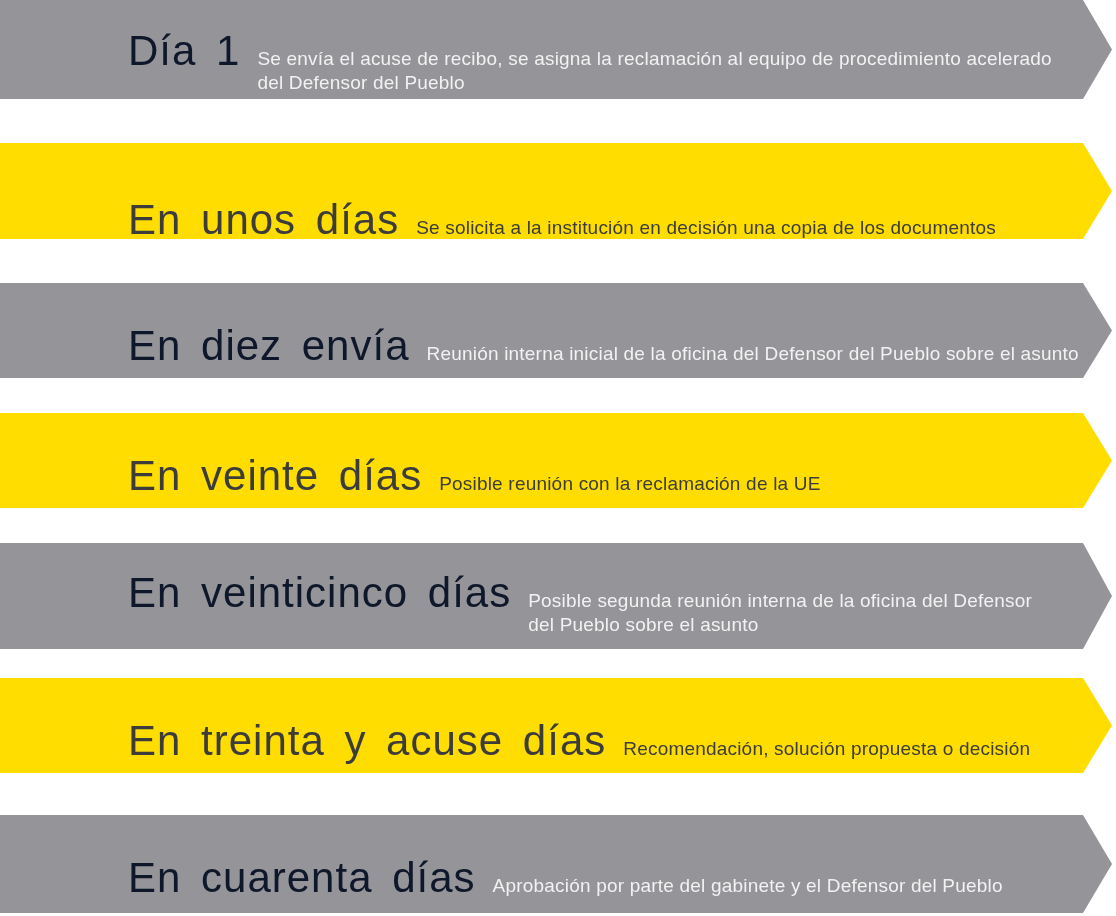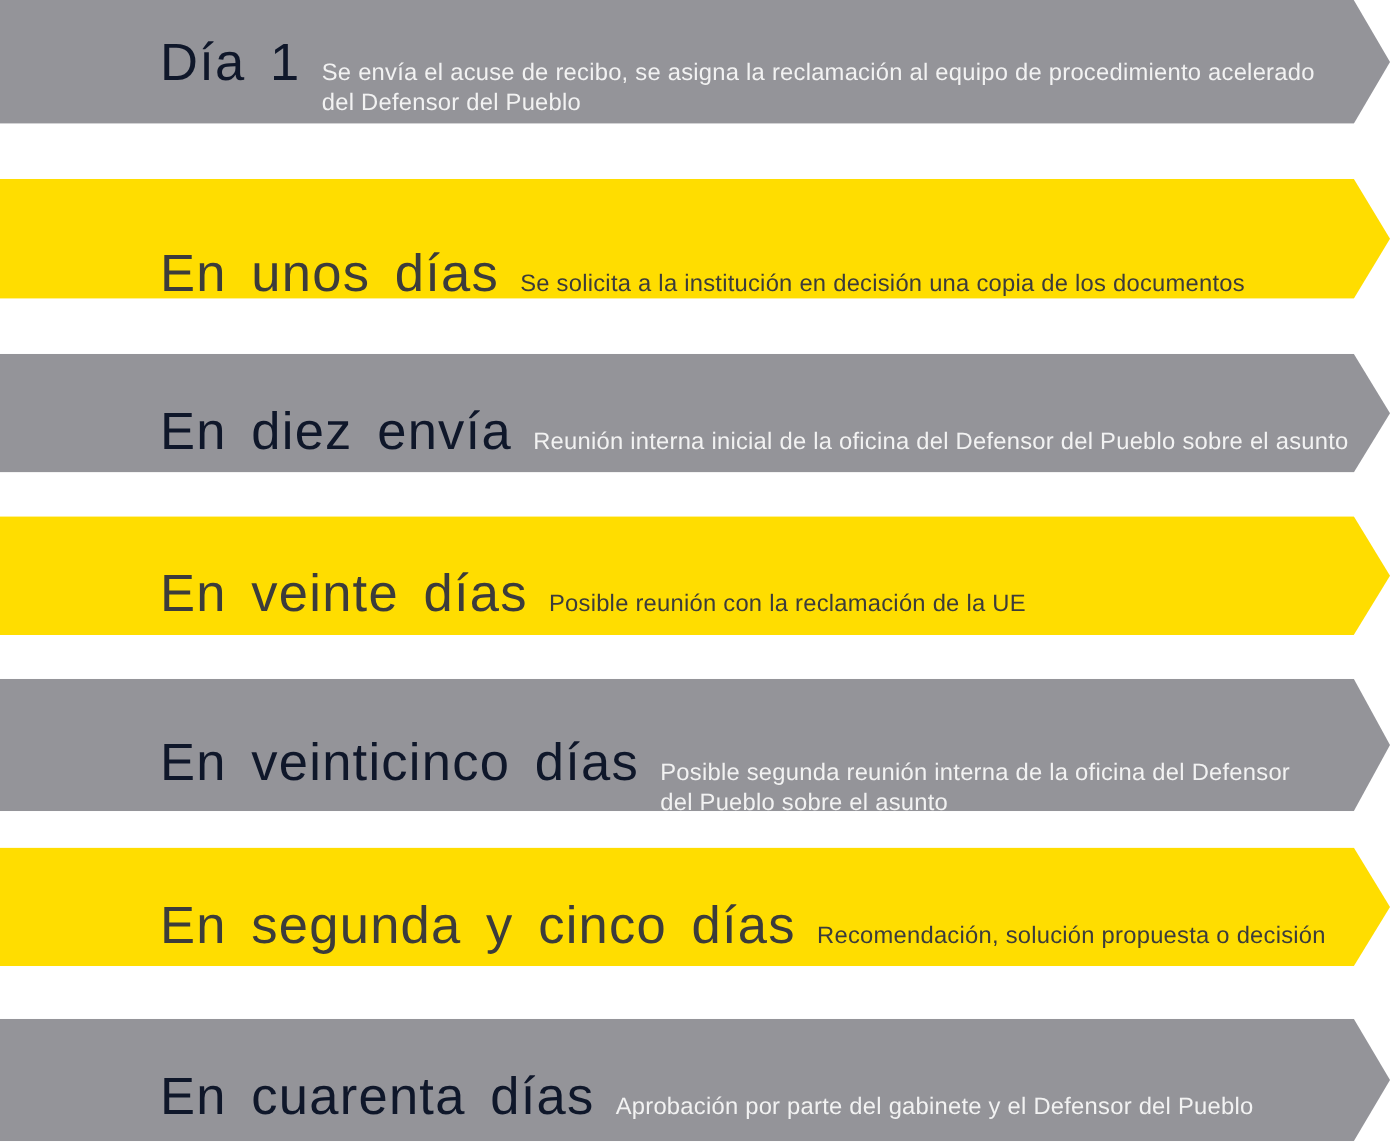--- a/index.html
+++ b/index.html
@@ -46,21 +46,21 @@
   .gray .step-title { color: #0f172a; }
   .gray .step-desc  { color: #f2f2f2; }
   .yellow .step-title { color: #3c3c3b; }
   .yellow .step-desc  { color: #3c3c3b; }
 
   
   .step1 { top: 0;     height: 99px;  padding-top: 11px; }
   .step2 { top: 143px; height: 96px;  padding-top: 37px; }
   .step3 { top: 283px; height: 95px;  padding-top: 23px; }
   .step4 { top: 413px; height: 95px;  padding-top: 23px; }
-  .step5 { top: 543px; height: 106px; padding-top: 28px; }
+  .step5 { top: 543px; height: 106px; padding-top: 10px; }
   .step6 { top: 678px; height: 95px;  padding-top: 23px; }
   .step7 { top: 815px; height: 98px;  padding-top: 23px; }
 
   .step1 .step-desc { max-width: 800px; }
   .step5 .step-desc { max-width: 530px; }
 </style>
 </head>
 <body>
 
 <div class="canvas">
@@ -84,21 +84,21 @@
     <span class="step-title">En veinte días</span>
     <span class="step-desc">Posible reunión con la reclamación de la UE</span>
   </div>
 
   <div class="banner gray step5">
     <span class="step-title">En veinticinco días</span>
     <span class="step-desc">Posible segunda reunión interna de la oficina del Defensor del Pueblo sobre el asunto</span>
   </div>
 
   <div class="banner yellow step6">
-    <span class="step-title">En segunda y cinco días</span>
+    <span class="step-title">En treinta y acuse días</span>
     <span class="step-desc">Recomendación, solución propuesta o decisión</span>
   </div>
 
   <div class="banner gray step7">
     <span class="step-title">En cuarenta días</span>
     <span class="step-desc">Aprobación por parte del gabinete y el Defensor del Pueblo</span>
   </div>
 
 </div>
 

